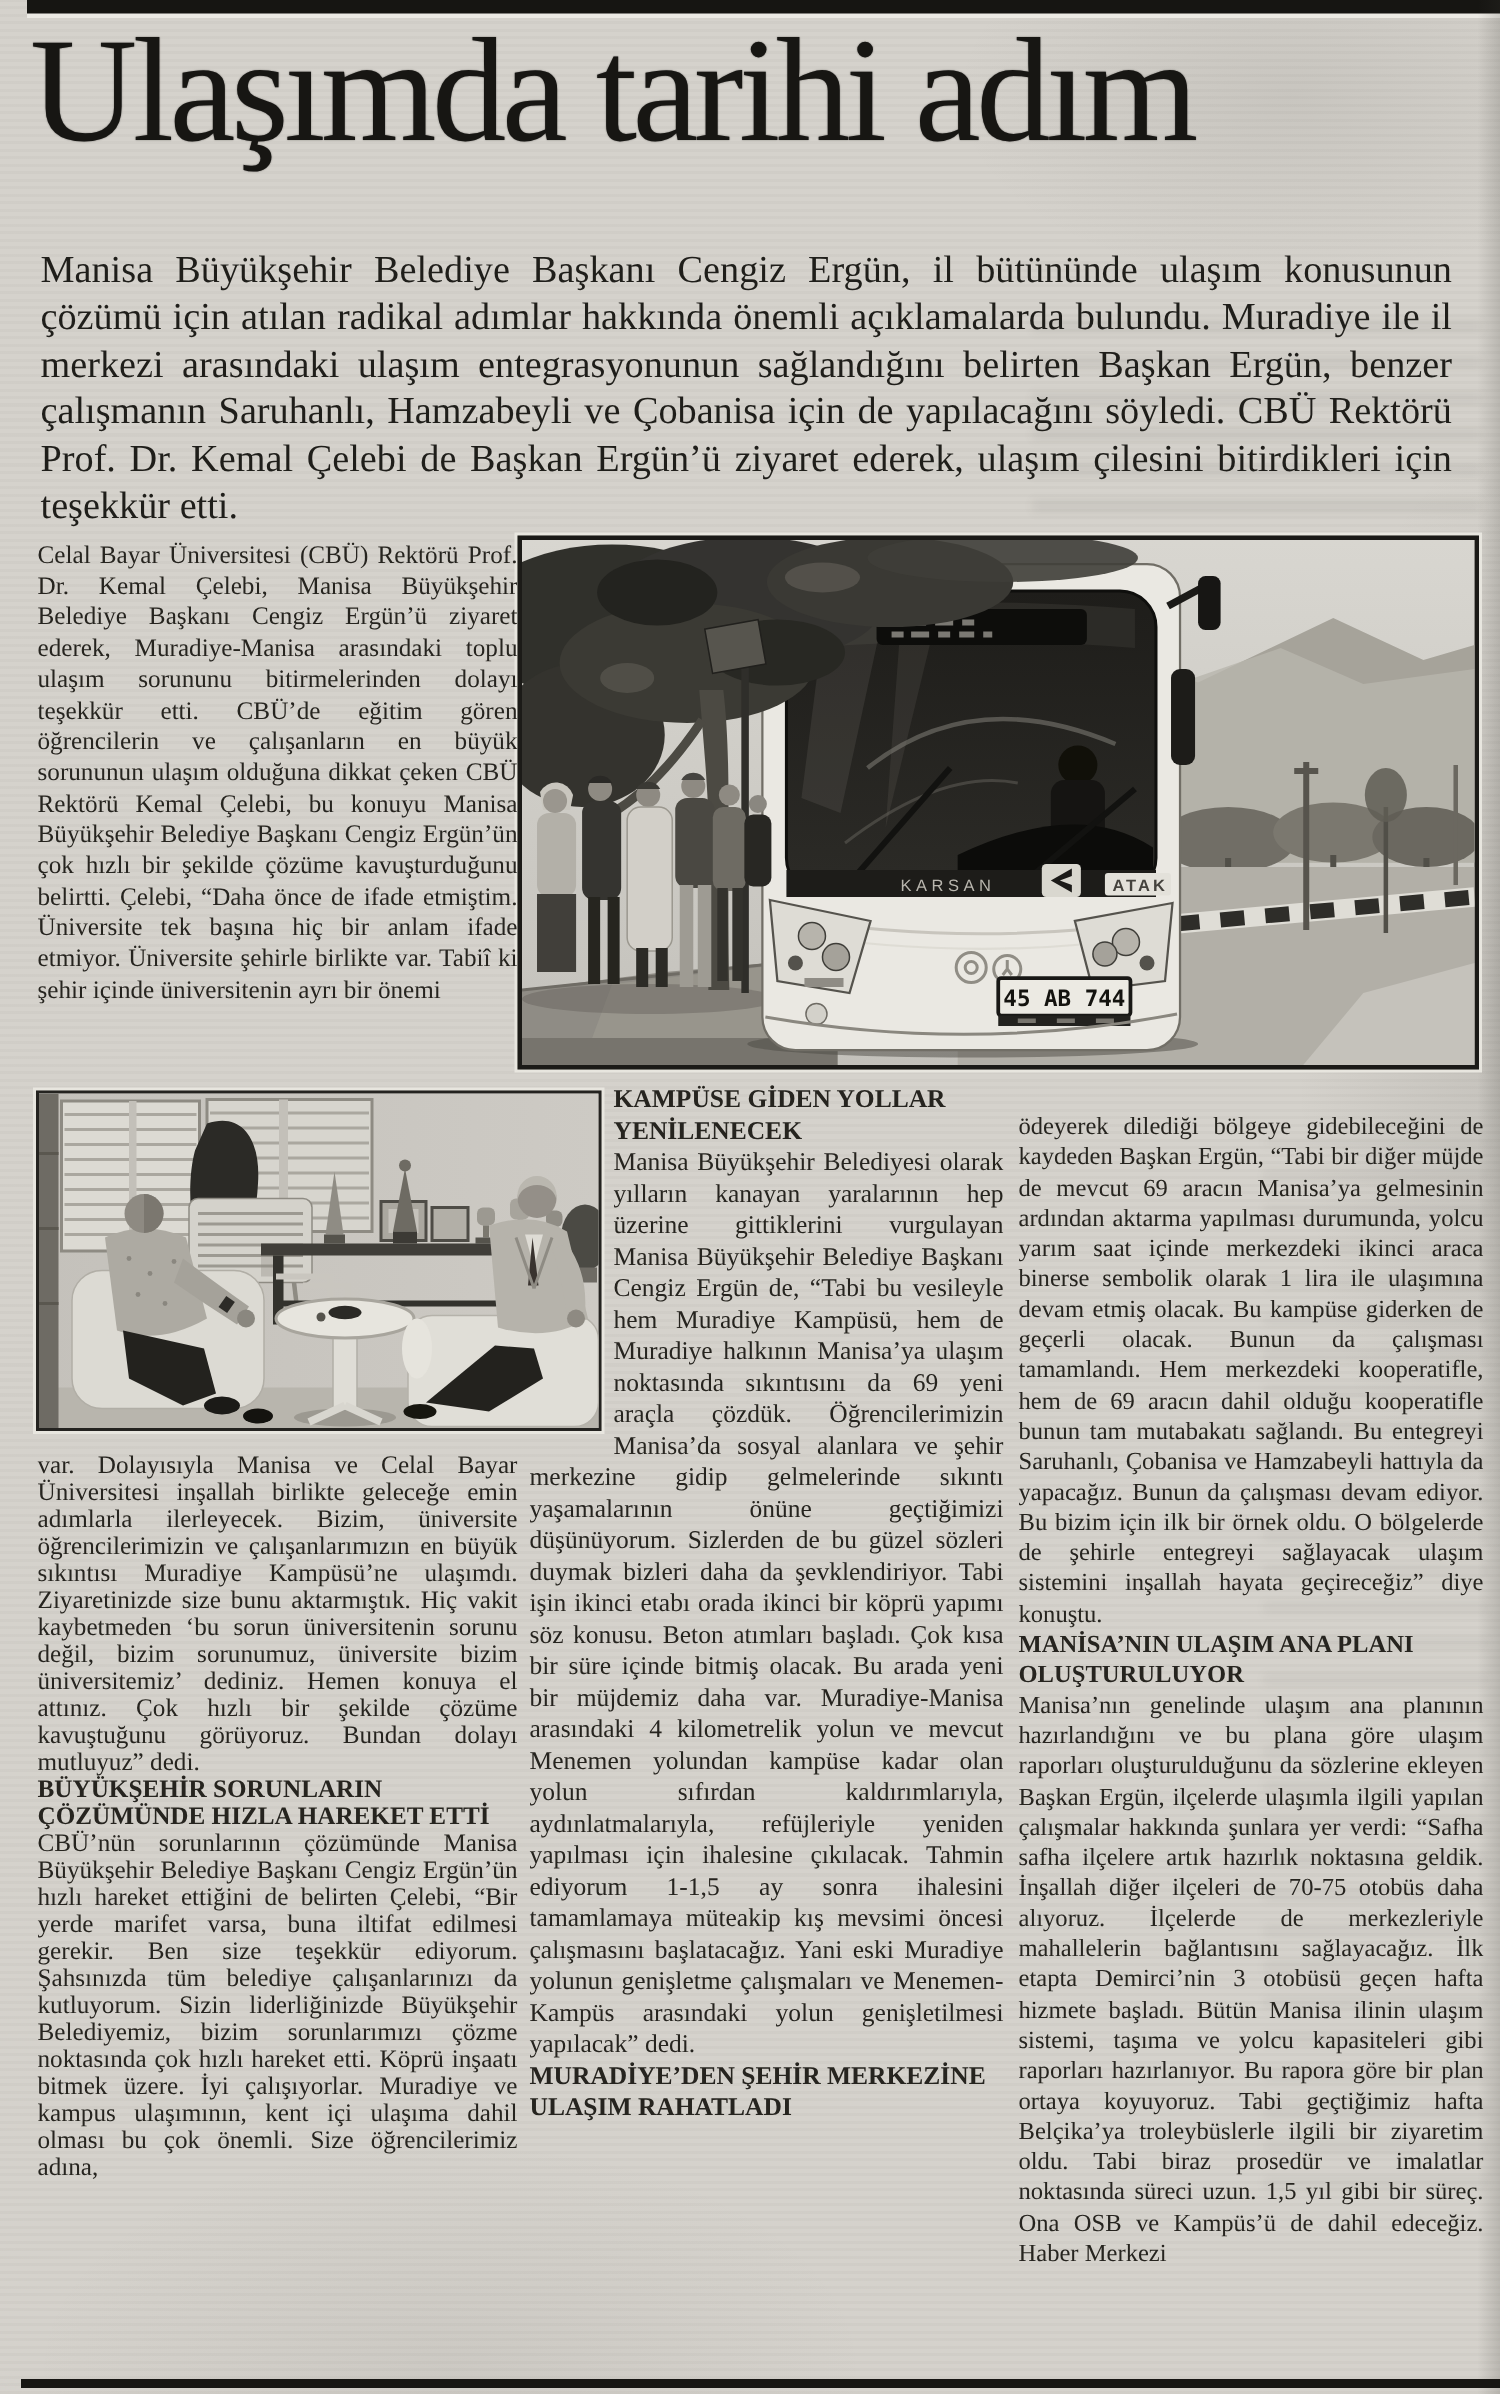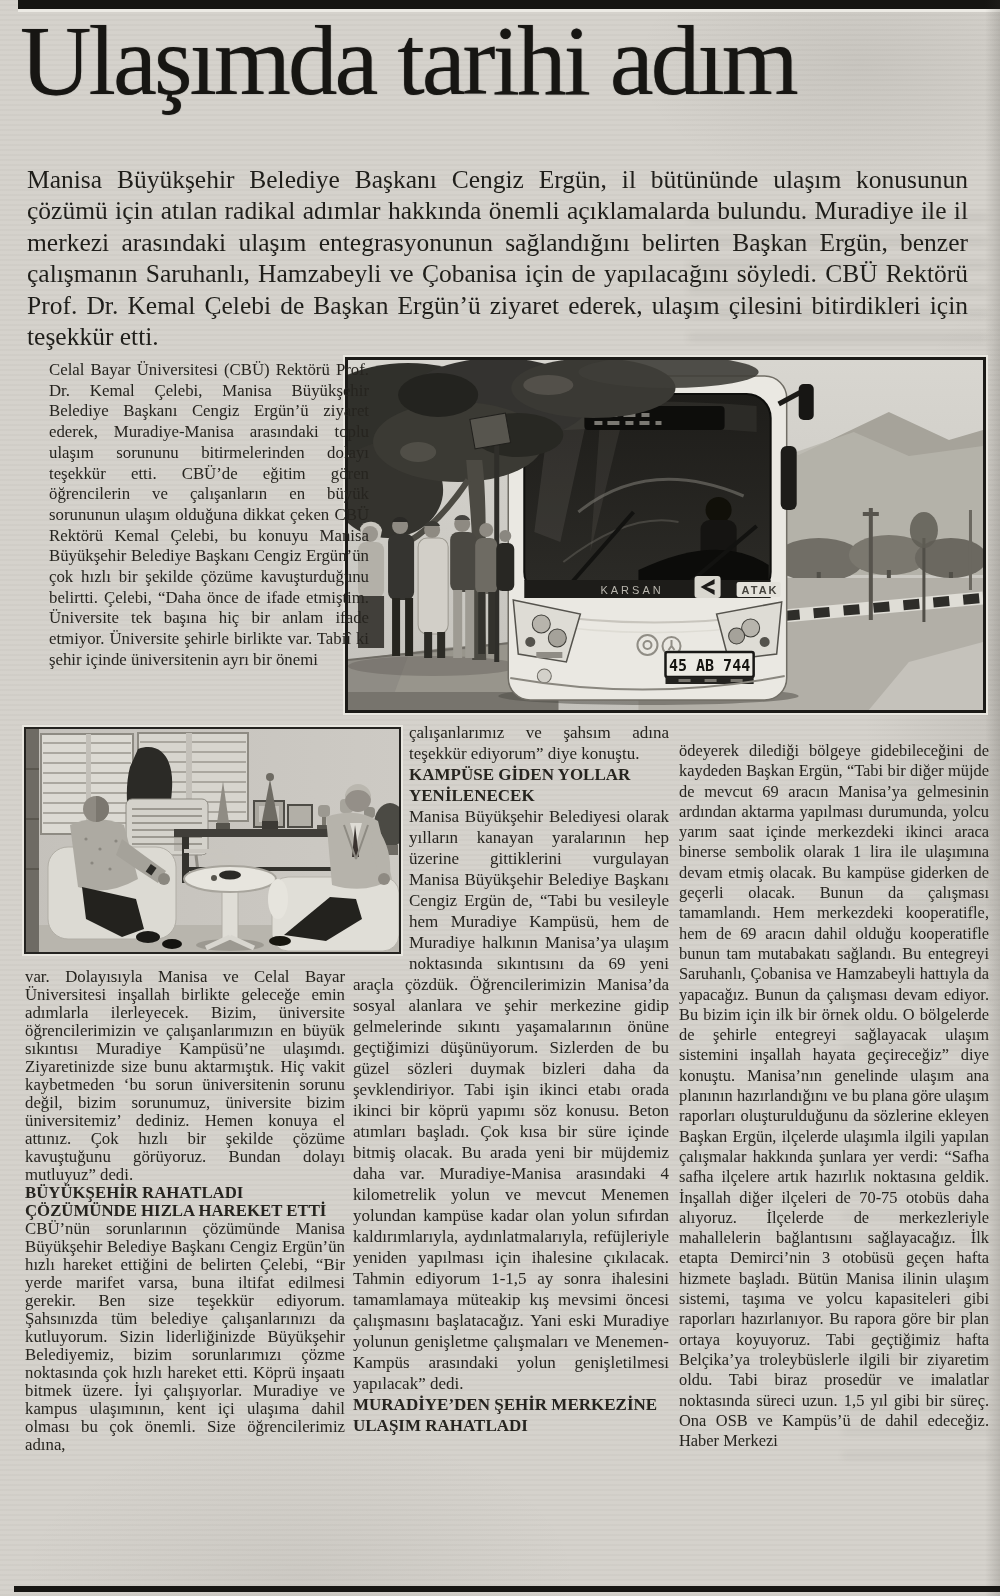--- a/index.html
+++ b/index.html
@@ -28,21 +28,21 @@
     font-size:99px;font-weight:normal;line-height:1.08;letter-spacing:-3px;
     color:#171613;white-space:nowrap;text-shadow:0 0 1px rgba(20,19,16,.6);
   }
   .lead{
     position:absolute;left:27px;top:164px;width:941px;height:192px;margin:0;
     font-size:25.5px;line-height:31.4px;text-align:justify;color:#1f1e1a;overflow:hidden;
   }
 
   .col{position:absolute;text-align:justify;overflow:hidden;}
   .col p{margin:0;display:inline;}
-  .col-left-1{left:25px;top:360px;width:320px;height:358px;font-size:16.8px;line-height:20.7px;margin-left:24px;}
+  .col-left-1{left:25px;top:360px;width:320px;height:358px;font-size:16.8px;line-height:20.7px;}
   .col-left-2{left:25px;top:968px;width:320px;height:612px;font-size:16.8px;line-height:18px;}
   .col-mid{left:353px;top:722px;width:316px;height:868px;font-size:17px;line-height:21px;}
   .col-right{left:679px;top:741px;width:310px;height:842px;font-size:16.4px;line-height:20.3px;}
   .wrap-spacer{float:left;width:56px;height:237px;}
 
   .subhead{display:block;text-align:left;margin:0;font-weight:bold;}
 
   figure{margin:0;padding:0;}
   .photo{position:absolute;box-sizing:border-box;background:#c9c6c0;}
   .photo-bus{left:345px;top:357px;width:641px;height:356px;border:3px solid #1b1a17;box-shadow:0 0 0 2px #e8e6df;}
@@ -357,32 +357,32 @@
       </g>
     </svg>
   </figure>
 
   <div class="col col-left-1">
     <p>Celal Bayar Üniversitesi (CBÜ) Rektörü Prof. Dr. Kemal Çelebi, Manisa Büyükşehir Belediye Başkanı Cengiz Ergün’ü ziyaret ederek, Muradiye-Manisa arasındaki toplu ulaşım sorununu bitirmelerinden dolayı teşekkür etti. CBÜ’de eğitim gören öğrencilerin ve çalışanların en büyük sorununun ulaşım olduğuna dikkat çeken CBÜ Rektörü Kemal Çelebi, bu konuyu Manisa Büyükşehir Belediye Başkanı Cengiz Ergün’ün çok hızlı bir şekilde çözüme kavuşturduğunu belirtti. Çelebi, “Daha önce de ifade etmiştim. Üniversite tek başına hiç bir anlam ifade etmiyor. Üniversite şehirle birlikte var. Tabiî ki şehir içinde üniversitenin ayrı bir önemi</p>
   </div>
 
   <div class="col col-left-2">
     <p>var. Dolayısıyla Manisa ve Celal Bayar Üniversitesi inşallah birlikte geleceğe emin adımlarla ilerleyecek. Bizim, üniversite öğrencilerimizin ve çalışanlarımızın en büyük sıkıntısı Muradiye Kampüsü’ne ulaşımdı. Ziyaretinizde size bunu aktarmıştık. Hiç vakit kaybetmeden ‘bu sorun üniversitenin sorunu değil, bizim sorunumuz, üniversite bizim üniversitemiz’ dediniz. Hemen konuya el attınız. Çok hızlı bir şekilde çözüme kavuştuğunu görüyoruz. Bundan dolayı mutluyuz” dedi.</p>
-    <span class="subhead">BÜYÜKŞEHİR RAHATLADI ÇÖZÜMÜNDE HIZLA HAREKET ETTİ</span>
+    <span class="subhead">BÜYÜKŞEHİR SORUNLARIN ÇÖZÜMÜNDE HIZLA HAREKET ETTİ</span>
     <p>CBÜ’nün sorunlarının çözümünde Manisa Büyükşehir Belediye Başkanı Cengiz Ergün’ün hızlı hareket ettiğini de belirten Çelebi, “Bir yerde marifet varsa, buna iltifat edilmesi gerekir. Ben size teşekkür ediyorum. Şahsınızda tüm belediye çalışanlarınızı da kutluyorum. Sizin liderliğinizde Büyükşehir Belediyemiz, bizim sorunlarımızı çözme noktasında çok hızlı hareket etti. Köprü inşaatı bitmek üzere. İyi çalışıyorlar. Muradiye ve kampus ulaşımının, kent içi ulaşıma dahil olması bu çok önemli. Size öğrencilerimiz adına,</p>
   </div>
 
   <div class="col col-mid">
     <div class="wrap-spacer"></div>
-    <p>çalışanlarımız ve şahsım adına teşekkür ediyorum” diye konuştu.</p>
     <span class="subhead">KAMPÜSE GİDEN YOLLAR YENİLENECEK</span>
     <p>Manisa Büyükşehir Belediyesi olarak yılların kanayan yaralarının hep üzerine gittiklerini vurgulayan Manisa Büyükşehir Belediye Başkanı Cengiz Ergün de, “Tabi bu vesileyle hem Muradiye Kampüsü, hem de Muradiye halkının Manisa’ya ulaşım noktasında sıkıntısını da 69 yeni araçla çözdük. Öğrencilerimizin Manisa’da sosyal alanlara ve şehir merkezine gidip gelmelerinde sıkıntı yaşamalarının önüne geçtiğimizi düşünüyorum. Sizlerden de bu güzel sözleri duymak bizleri daha da şevklendiriyor. Tabi işin ikinci etabı orada ikinci bir köprü yapımı söz konusu. Beton atımları başladı. Çok kısa bir süre içinde bitmiş olacak. Bu arada yeni bir müjdemiz daha var. Muradiye-Manisa arasındaki 4 kilometrelik yolun ve mevcut Menemen yolundan kampüse kadar olan yolun sıfırdan kaldırımlarıyla, aydınlatmalarıyla, refüjleriyle yeniden yapılması için ihalesine çıkılacak. Tahmin ediyorum 1-1,5 ay sonra ihalesini tamamlamaya müteakip kış mevsimi öncesi çalışmasını başlatacağız. Yani eski Muradiye yolunun genişletme çalışmaları ve Menemen-Kampüs arasındaki yolun genişletilmesi yapılacak” dedi.</p>
     <span class="subhead">MURADİYE’DEN ŞEHİR MERKEZİNE ULAŞIM RAHATLADI</span>
   </div>
 
   <div class="col col-right">
     <p>ödeyerek dilediği bölgeye gidebileceğini de kaydeden Başkan Ergün, “Tabi bir diğer müjde de mevcut 69 aracın Manisa’ya gelmesinin ardından aktarma yapılması durumunda, yolcu yarım saat içinde merkezdeki ikinci araca binerse sembolik olarak 1 lira ile ulaşımına devam etmiş olacak. Bu kampüse giderken de geçerli olacak. Bunun da çalışması tamamlandı. Hem merkezdeki kooperatifle, hem de 69 aracın dahil olduğu kooperatifle bunun tam mutabakatı sağlandı. Bu entegreyi Saruhanlı, Çobanisa ve Hamzabeyli hattıyla da yapacağız. Bunun da çalışması devam ediyor. Bu bizim için ilk bir örnek oldu. O bölgelerde de şehirle entegreyi sağlayacak ulaşım sistemini inşallah hayata geçireceğiz” diye konuştu.</p>
+    <span class="subhead">MANİSA’NIN ULAŞIM ANA PLANI OLUŞTURULUYOR</span>
     <p>Manisa’nın genelinde ulaşım ana planının hazırlandığını ve bu plana göre ulaşım raporları oluşturulduğunu da sözlerine ekleyen Başkan Ergün, ilçelerde ulaşımla ilgili yapılan çalışmalar hakkında şunlara yer verdi: “Safha safha ilçelere artık hazırlık noktasına geldik. İnşallah diğer ilçeleri de 70-75 otobüs daha alıyoruz. İlçelerde de merkezleriyle mahallelerin bağlantısını sağlayacağız. İlk etapta Demirci’nin 3 otobüsü geçen hafta hizmete başladı. Bütün Manisa ilinin ulaşım sistemi, taşıma ve yolcu kapasiteleri gibi raporları hazırlanıyor. Bu rapora göre bir plan ortaya koyuyoruz. Tabi geçtiğimiz hafta Belçika’ya troleybüslerle ilgili bir ziyaretim oldu. Tabi biraz prosedür ve imalatlar noktasında süreci uzun. 1,5 yıl gibi bir süreç. Ona OSB ve Kampüs’ü de dahil edeceğiz.</p>
     <p>Haber Merkezi</p>
   </div>
 
   <div class="bottom-rule"></div>
 </div>
 
 </body></html>

